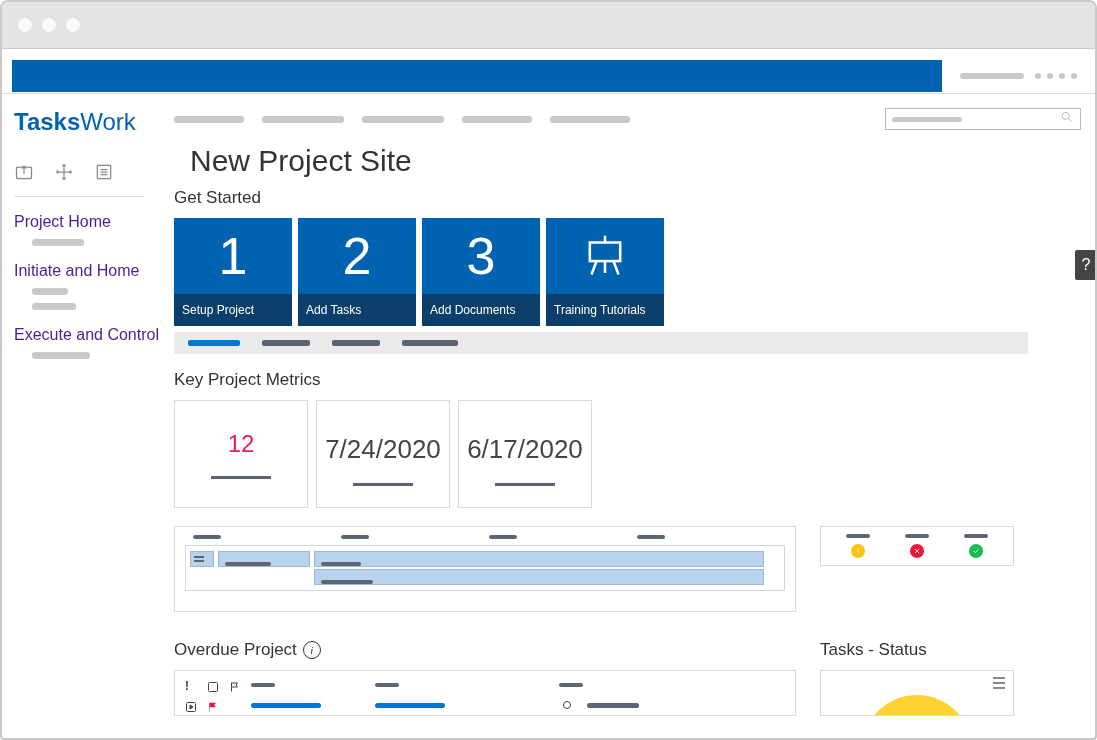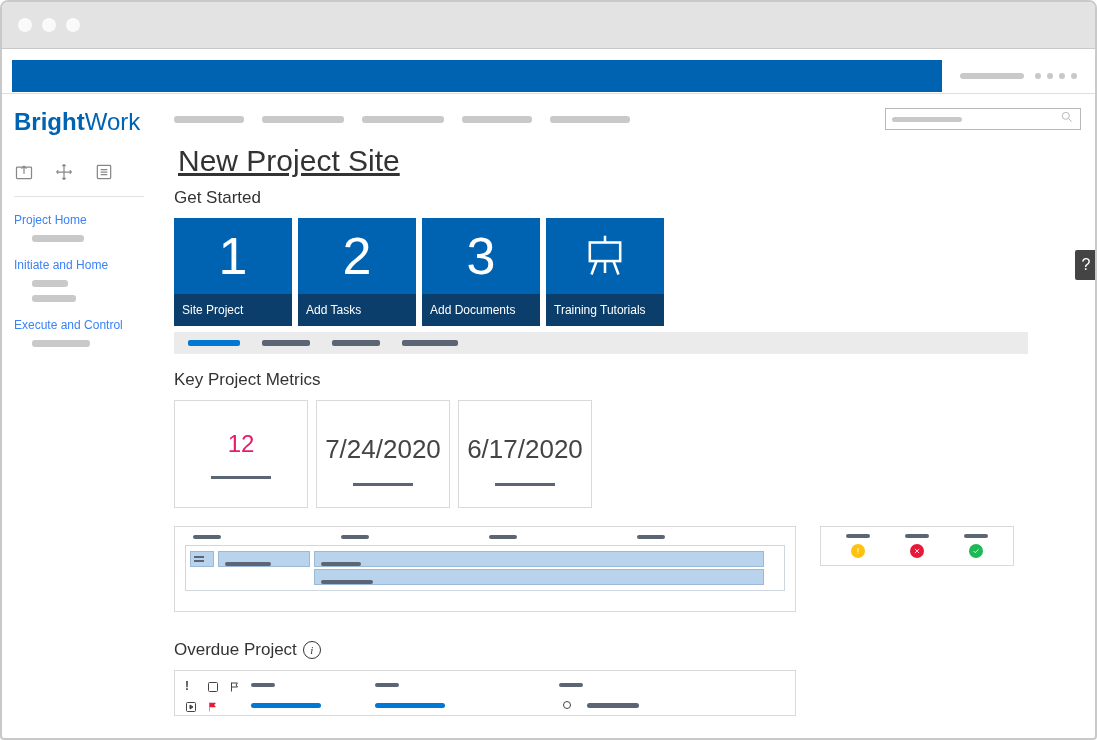--- a/index.html
+++ b/index.html
@@ -96,22 +96,22 @@
     gap: 20px;
     align-items: center;
     padding-bottom: 10px;
     border-bottom: 1px solid #e2e2e2;
     width: 130px;
   }
   .sidebar-icons svg { fill: none; stroke: #888; stroke-width: 1.5; }
 
   .nav-group { margin-top: 16px; }
   .nav-heading {
-    font-size: 12px;
-    color: #3b82f6;
+    font-size: 16px;
+    color: #4c1d95;
     margin-bottom: 8px;
   }
   .nav-ph {
     background: #c9c9c9;
     height: 7px;
     border-radius: 3px;
     margin: 8px 0 0 18px;
   }
 
   .main {
@@ -139,22 +139,21 @@
     padding: 0 6px;
     box-sizing: border-box;
   }
   .search-box .ph-bar { height:5px; }
   .search-box svg { stroke: #888; fill:none; }
 
   .page-title {
     font-size: 30px;
     color: #333;
     font-weight: 300;
-    margin: 14px 0 10px 4px;
-    text-decoration: underline;
+    margin: 14px 0 10px 16px;
   }
   .section-title {
     font-size: 17px;
     color: #333;
     font-weight: 400;
     margin: 6px 0 10px 0;
     display:flex;
     align-items:center;
     gap:6px;
   }
@@ -331,21 +330,21 @@
         <span class="ph-dot"></span>
           <span class="ph-dot"></span>
       </span>
     </div>
   </div>
 
   <div class="content-row">
 
     <aside class="sidebar">
       <div class="logo">
-        <span class="bold">Bright</span><span class="light">Work</span>
+        <span class="bold">Tasks</span><span class="light">Work</span>
       </div>
 
       <div class="sidebar-icons">
         <span>
           <svg width="20" height="20" viewBox="0 0 24 24">
               <rect x="3" y="6" width="18" height="14" rx="1"></rect>
               <path d="M12 14V5M9 8l3-3 3 3"></path>
             </svg>
         </span>
         <span>
@@ -397,21 +396,21 @@
         </div>
       </div>
 
       <h1 class="page-title">New Project Site</h1>
 
       <h2 class="section-title">Get Started</h2>
 
       <div class="tiles">
         <div class="tile">
           <div class="tile-top">1</div>
-          <div class="tile-bottom">Site Project</div>
+          <div class="tile-bottom">Setup Project</div>
         </div>
         <div class="tile">
           <div class="tile-top">2</div>
           <div class="tile-bottom">Add Tasks</div>
         </div>
         <div class="tile">
           <div class="tile-top">3</div>
           <div class="tile-bottom">Add Documents</div>
         </div>
         <div class="tile">
@@ -542,20 +541,31 @@
               <span class="ph-bar" style="width:70px;background:#0078d4;height:5px"></span>
               <span style="width:34px"></span>
               <span class="ph-bar" style="width:70px;background:#0078d4;height:5px"></span>
               <span style="width:98px"></span>
               <span style="width:6px;height:6px;border-radius:50%;border:1px solid #444"></span>
               <span class="ph-bar" style="width:52px;background:#5b6573;height:5px;margin-left:6px"></span>
             </div>
           </div>
         </div>
 
+        <div class="right-panel">
+          <h2 class="section-title">Tasks - Status</h2>
+          <div class="tasks-card">
+            <div class="burger">
+              <span></span>
+                <span></span>
+                <span></span>
+            </div>
+            <div class="pie"></div>
+          </div>
+        </div>
       </div>
 
     </main>
   </div>
 
   <div class="help-tab">?</div>
 
 </div>
 
 </body></html>

